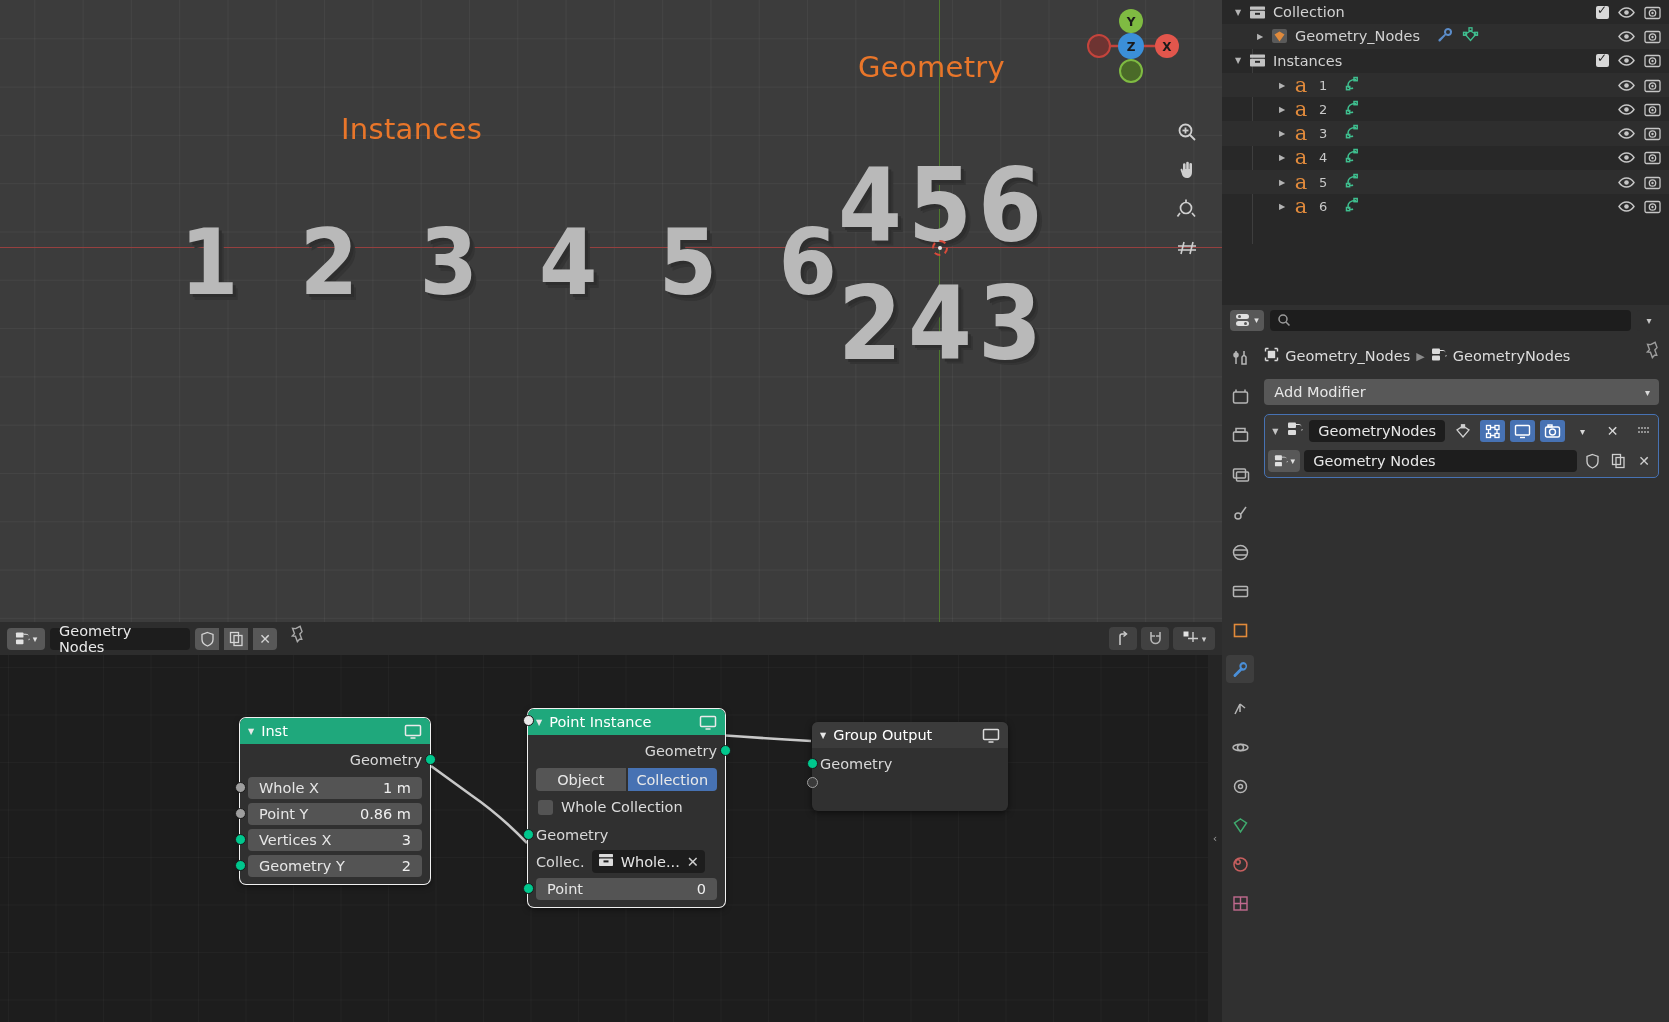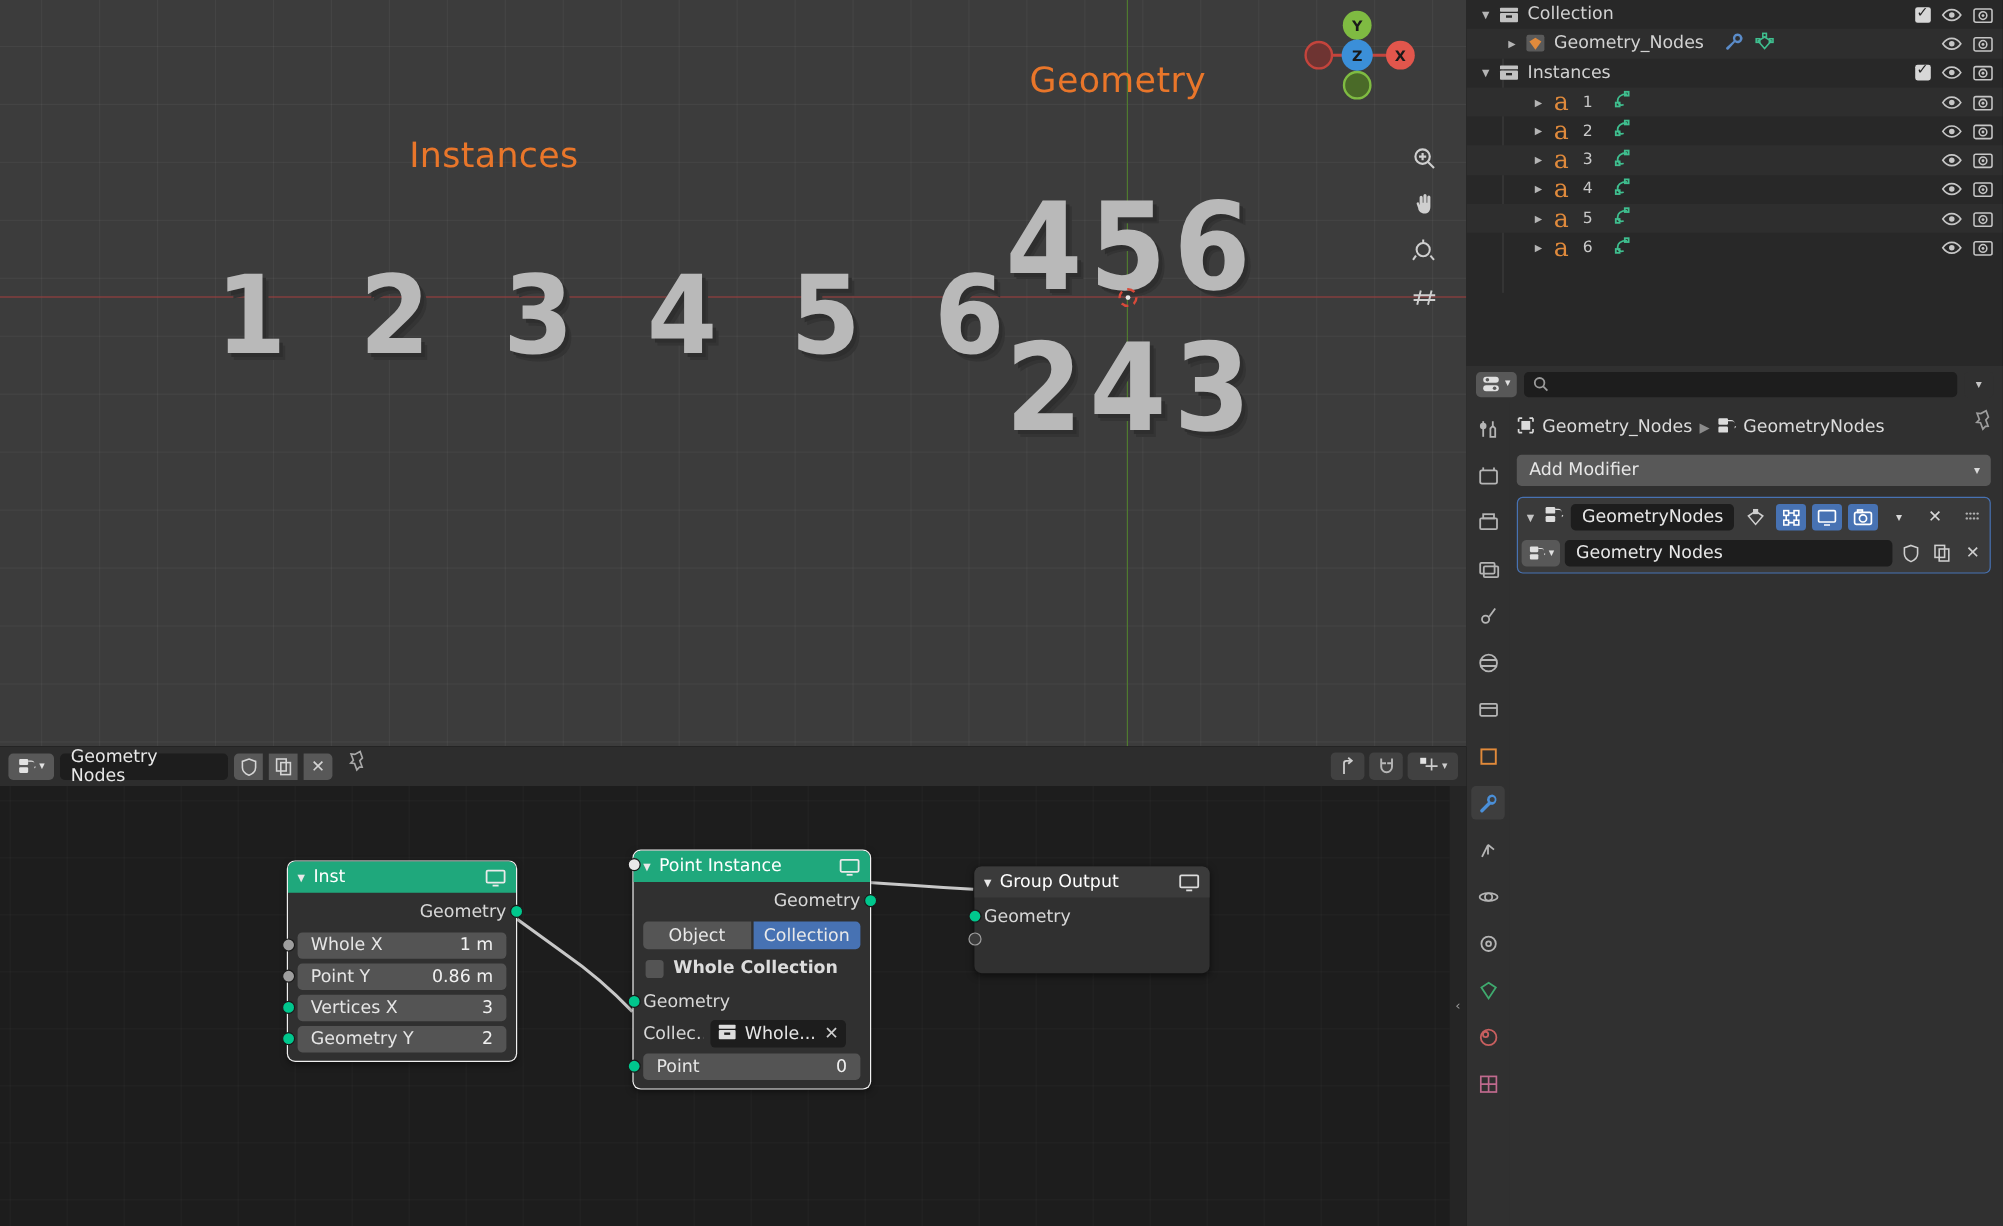--- a/index.html
+++ b/index.html
@@ -184,21 +184,21 @@
   .sock.green { background:#00c78d; }
   .sock.white { background:#e8e8e8; }
 
   .toggle2 { display:flex; margin:0 8px 5px 8px; height:23px; gap:2px; }
   .toggle2 > div { flex:1; display:flex; align-items:center;
     justify-content:center; font-size:14.5px; color:#e9e9e9; }
   .tg-off { background:#555; border-radius:4px 0 0 4px; }
   .tg-on { background:#4772b3; border-radius:0 4px 4px 0; color:#fff; }
 
   .chkrow { display:flex; align-items:center; gap:8px; margin:0 8px 6px 10px;
-    height:22px; font-size:14.5px; color:#dcdcdc;font-weight:bold; }
+    height:22px; font-size:14.5px; color:#dcdcdc; }
   .chkbox { width:15px; height:15px; background:#545454; border-radius:3px; }
 
   .collrow { display:flex; align-items:center; margin:0 20px 5px 8px;
     height:23px; gap:6px; }
   .collrow .lab { font-size:14.5px; color:#d8d8d8; width:62px;
     white-space:nowrap; overflow:hidden; }
   .collfield { flex:1; height:23px; background:#1d1d1d; border-radius:4px;
     display:flex; align-items:center; padding:0 6px; gap:7px;
     color:#e6e6e6; font-size:14.5px; }
   .collfield .x { margin-left:auto; color:#cfcfcf; }

